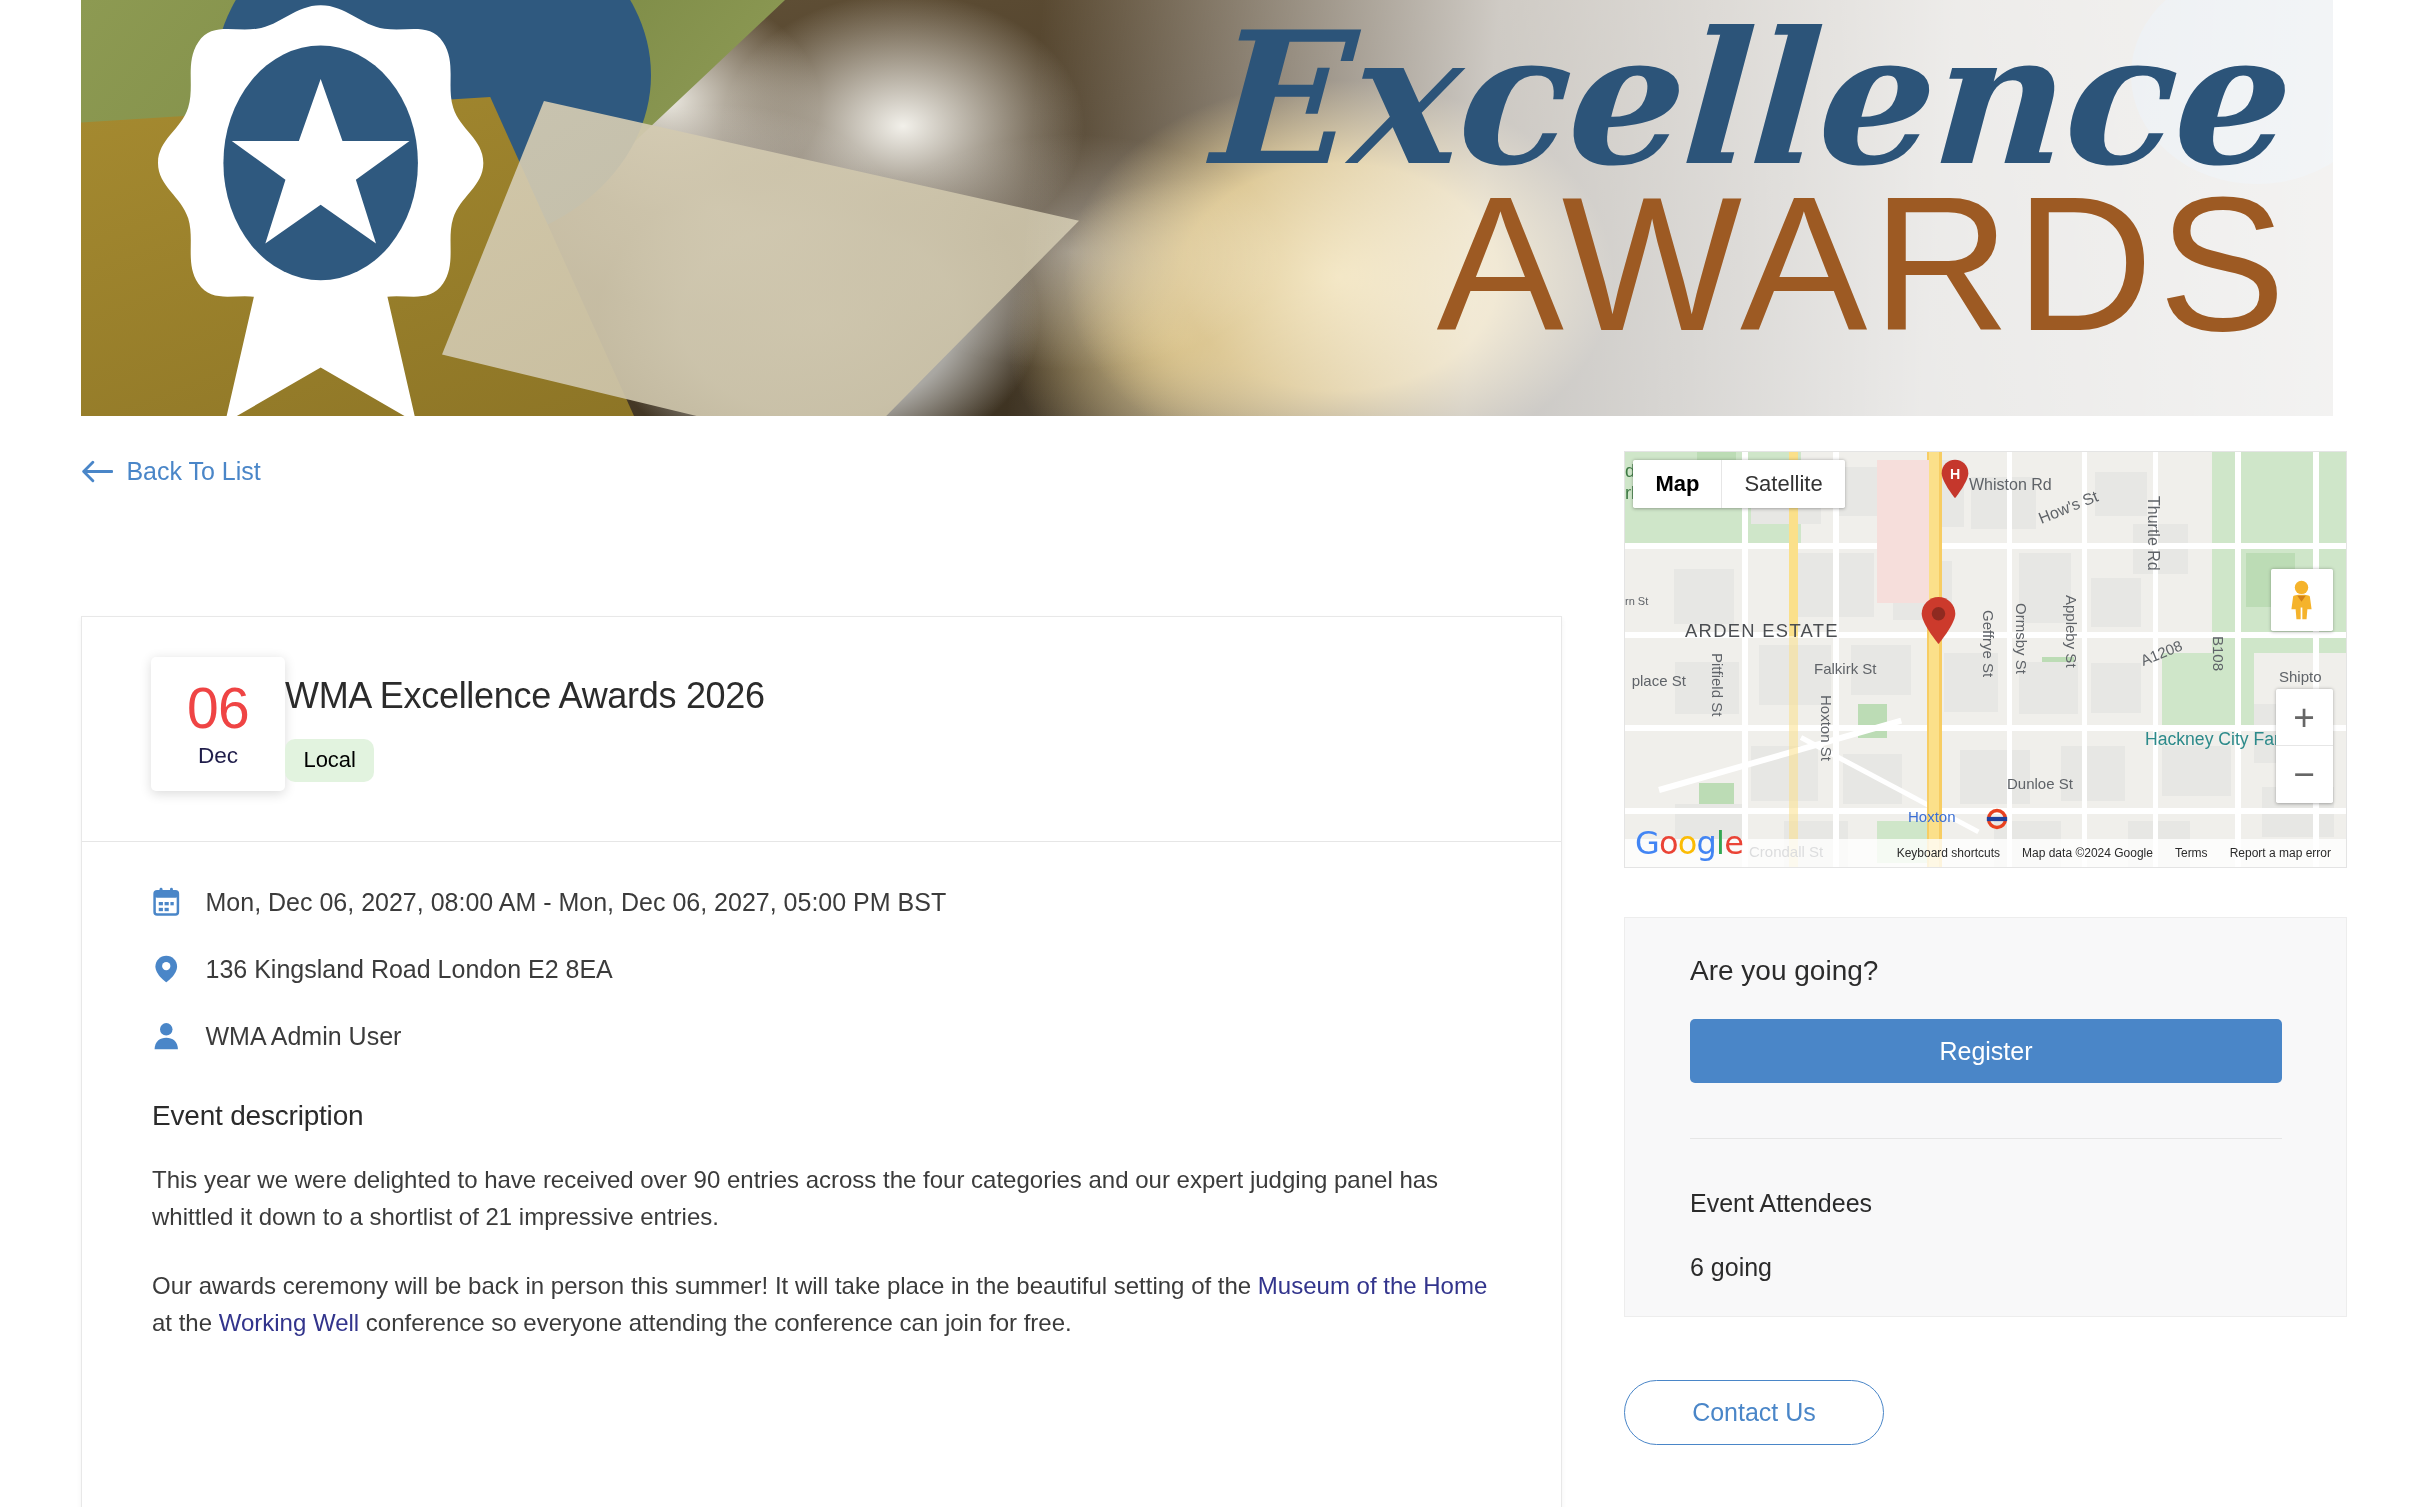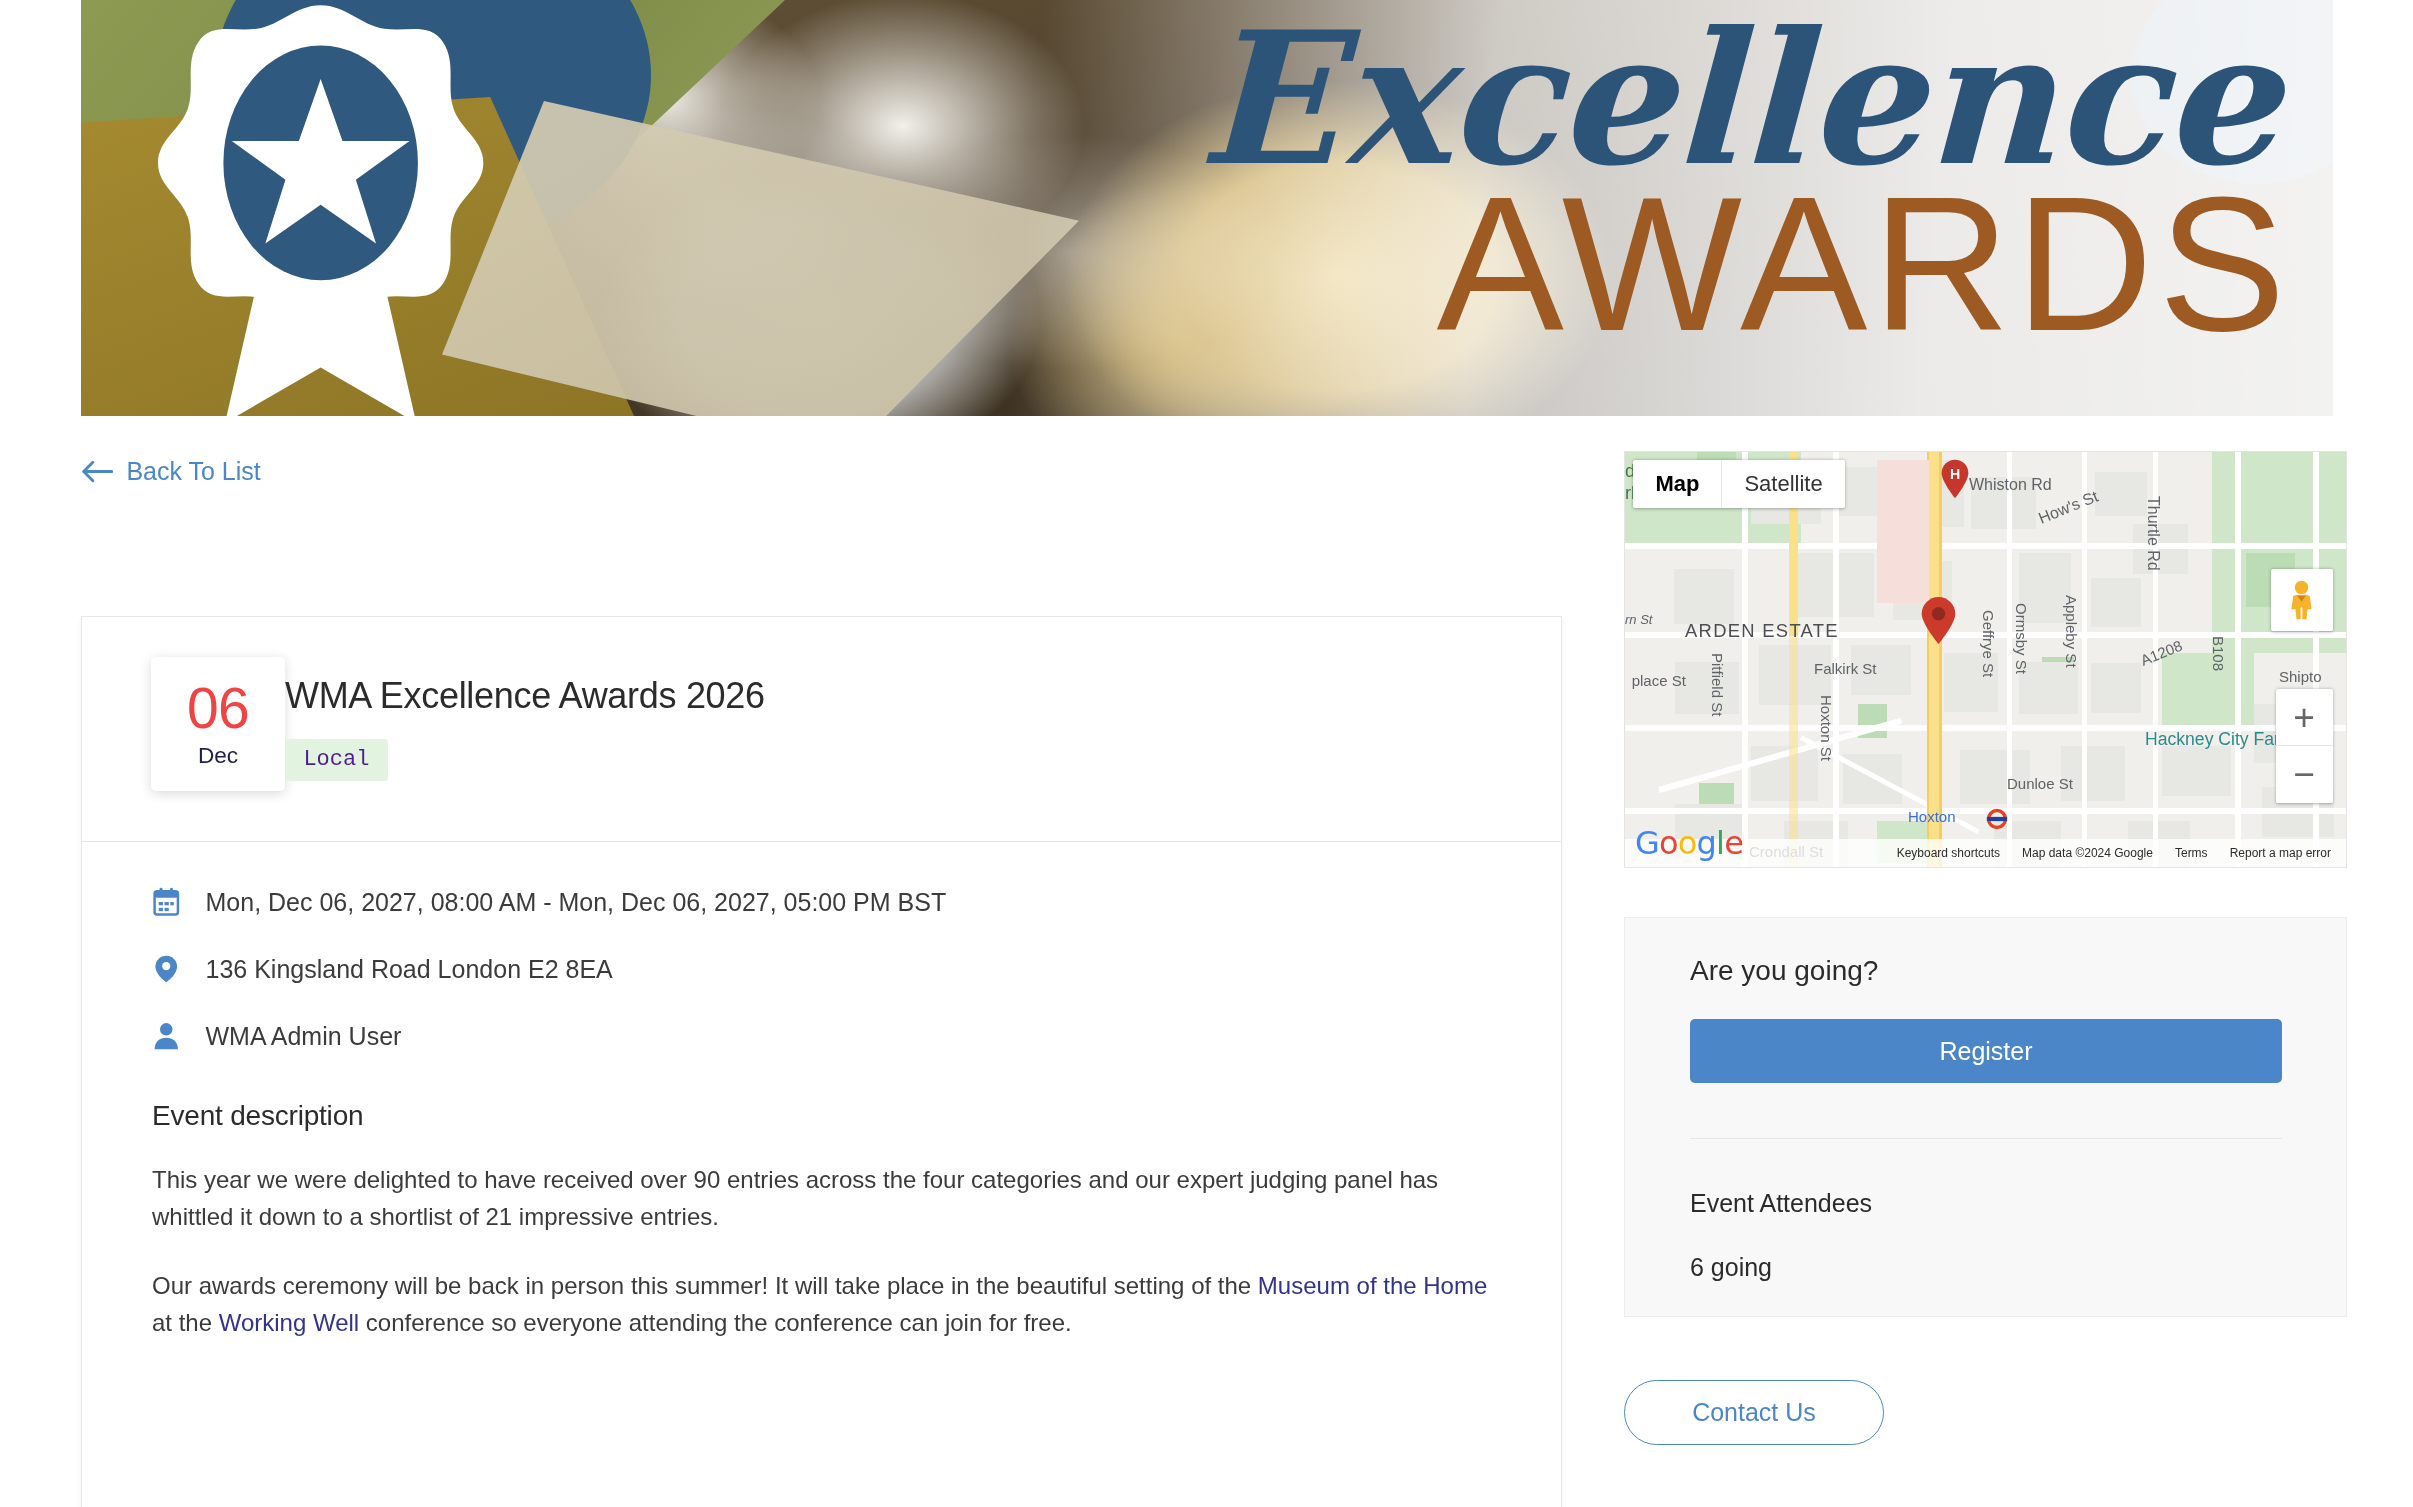--- a/index.html
+++ b/index.html
@@ -271,24 +271,23 @@
     font-size: 36px;
     color: #2b2b2b;
     font-weight: 400;
     letter-spacing: -0.3px;
   }
   .badge-local {
     display: inline-block;
     margin-top: 22px;
     padding: 7.5px 18.4px 9.2px 18.4px;
     background: #e2f3df;
-    color: #4c1d95;
+    color: #000000;
     font-size: 22px;
-    border-radius: 4px;
-    font-family: Liberation Mono, monospace;
+    border-radius: 10px;
   }
 
   
   .details { padding: 45px 0 0 70px; }
   .row {
     display: flex;
     align-items: center;
     gap: 25px;
     margin-bottom: 37px;
     font-size: 25px;
@@ -698,21 +697,21 @@
           <div class="mlabel rot90" style="left:455px;top:143px;font-size:15px;">Appleby St</div>
           <div class="mlabel rot90" style="left:602px;top:184px;font-size:15px;">B108</div>
           <div class="mlabel teal" style="left:520px;top:277px;">Hackney City Farm</div>
           <div class="mlabel rot90" style="left:210px;top:243px;font-size:15px;">Hoxton St</div>
           <div class="mlabel rot90" style="left:101px;top:201px;font-size:15px;">Pitfield St</div>
           <div class="mlabel" style="left:382px;top:323px;font-size:15px;">Dunloe St</div>
           <div class="mlabel blue" style="left:283px;top:356px;">Hoxton</div>
           <div class="mlabel" style="left:189px;top:208px;font-size:15px;">Falkirk St</div>
           <div class="mlabel" style="left:124px;top:391px;font-size:15px;text-align:right;">Crondall St</div>
           <div class="mlabel" style="left:6.7px;top:220px;font-size:15px;">place St</div>
-          <div class="mlabel" style="left:0px;top:160px;font-size:13px;font-style:italic;">rn St</div>
+          <div class="mlabel" style="left:0px;top:143px;font-size:11px;">rn St</div>
           <div class="mlabel rotn35" style="left:513px;top:201px;font-size:15px;">A1208</div>
           <div class="mlabel" style="left:654px;top:216px;font-size:15px;">Shipto</div>
 
           <svg style="position:absolute;left:361px;top:356px;width:22px;height:22px;" viewBox="0 0 26 26" xmlns="http://www.w3.org/2000/svg">
             <circle cx="13" cy="13" r="10" fill="none" stroke="#e8411f" stroke-width="4"></circle>
             <rect x="1" y="10.5" width="24" height="5" fill="#21409a"></rect>
           </svg>
         </div>
 
         <div class="map-toggle">

